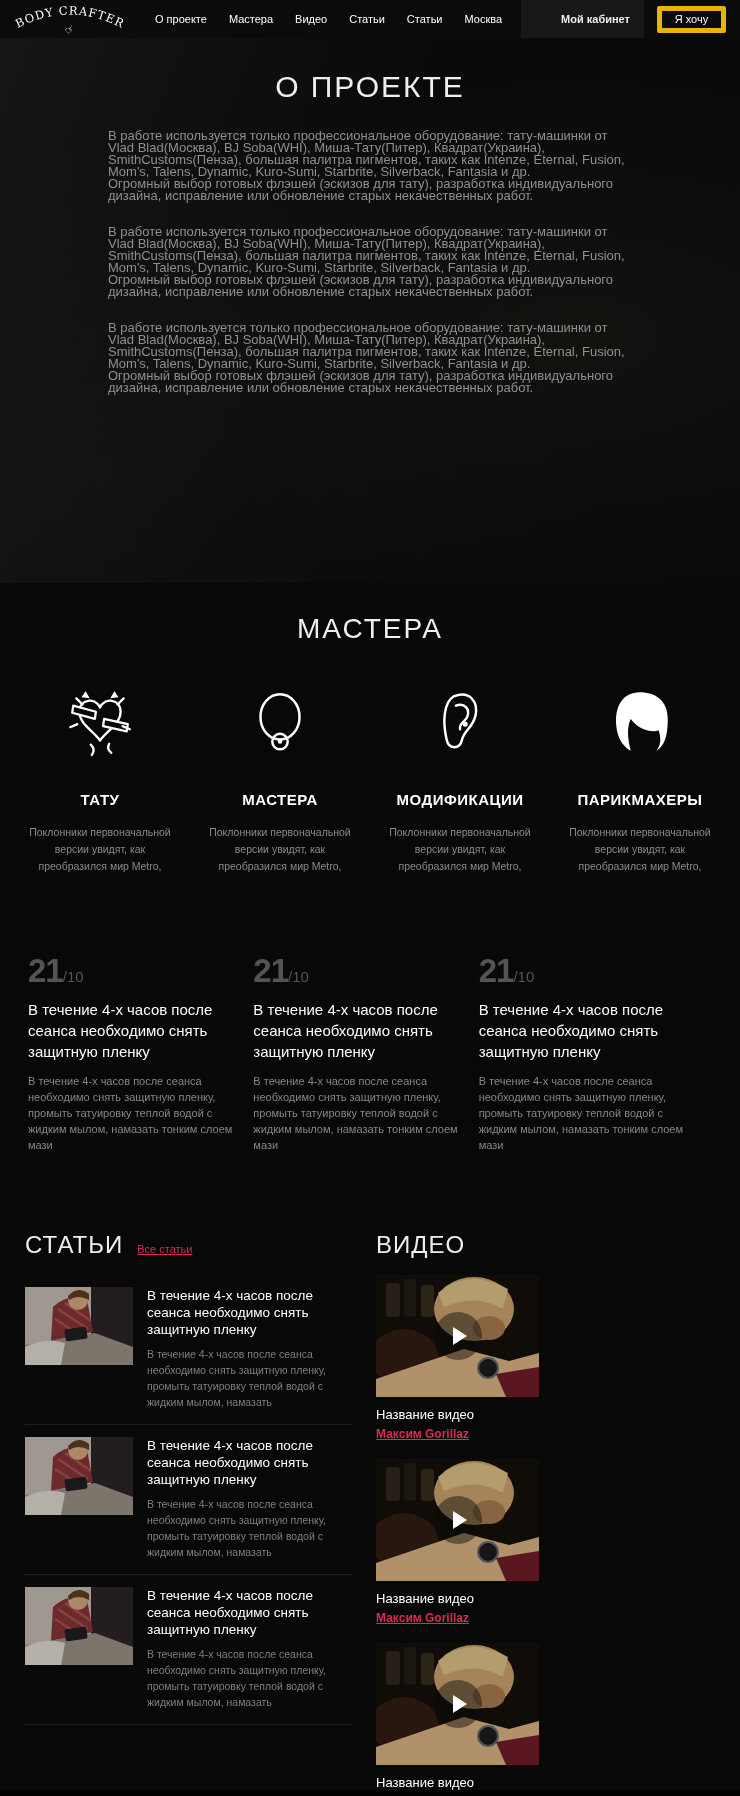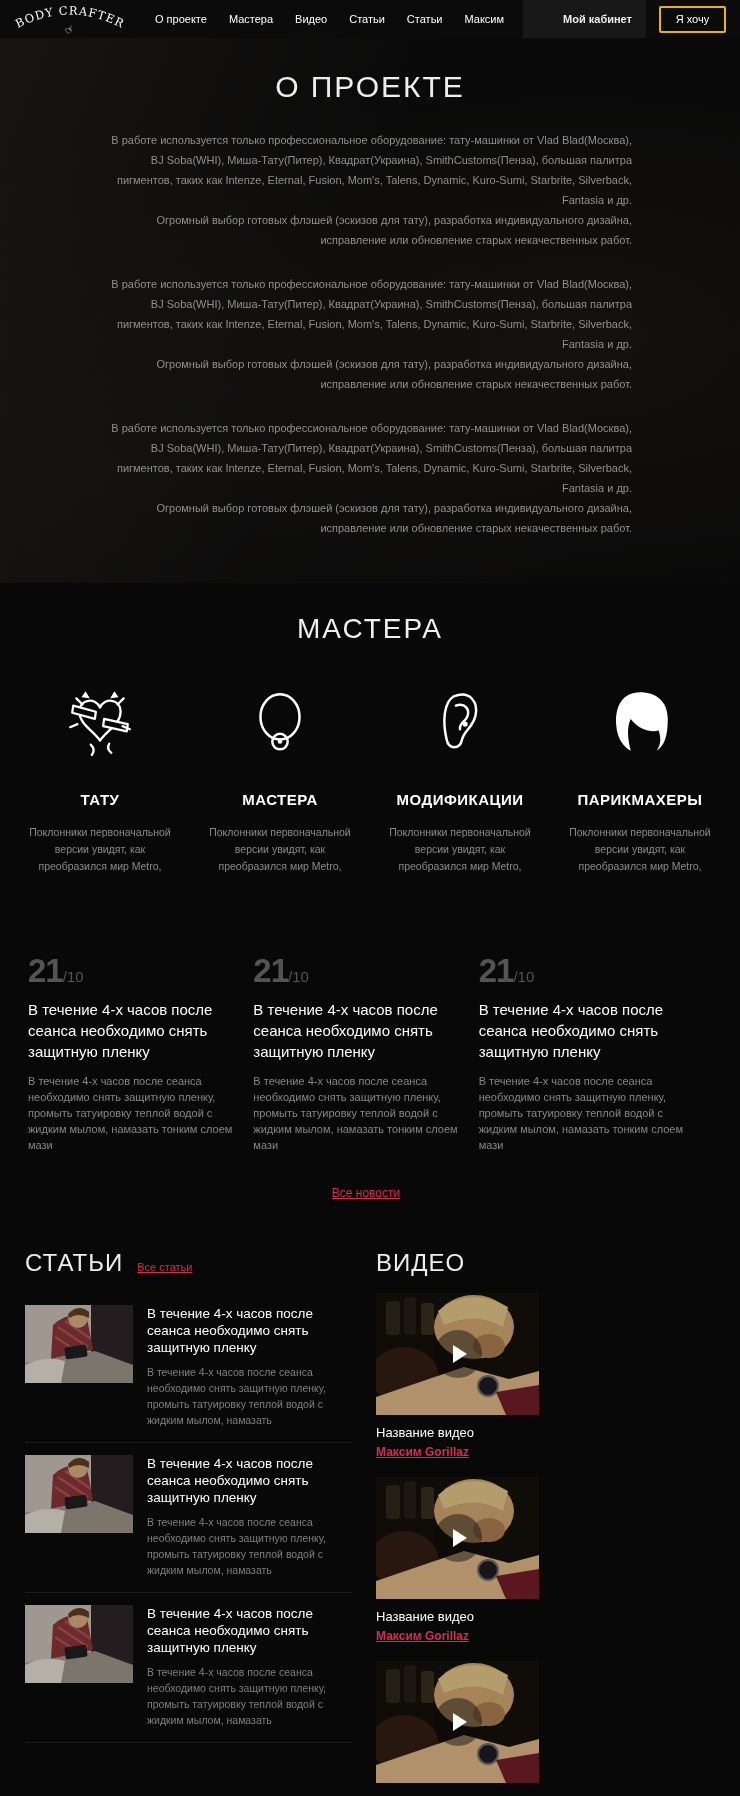--- a/index.html
+++ b/index.html
@@ -12,36 +12,36 @@
   .logo { width:112px; height:38px; display:flex; align-items:center; }
   .nav { display:flex; align-items:center; margin-left:18px; }
   .nav-item { color:#fff; font-size:11px; padding:0 11px; height:38px; display:flex; align-items:center; cursor:pointer; white-space:nowrap; }
   .account { margin-left:8px; height:38px; background:#181818; display:flex; align-items:center; padding:0 14px 0 10px; cursor:pointer;font-weight:bold; }
   .avatar { width:22px; height:22px; border-radius:50%; margin-right:8px;
     background:
       radial-gradient(circle at 50% 40%, #c7a183 0 34%, rgba(0,0,0,0) 36%),
       linear-gradient(180deg,#7d95ac 0%,#5d7astro 0%,#5c7390 55%,#323744 100%);
   }
   .account-label { font-size:11px; color:#eee; white-space:nowrap; }
-  .btn { border:2px solid #eab308; background:transparent; color:#fff; font-size:11px;
+  .btn { border:5px solid #eab308; background:transparent; color:#fff; font-size:11px;
          font-family:"Liberation Sans",sans-serif; border-radius:2px; cursor:pointer; }
   .header .btn { width:97px; height:27px; margin-left:13px; margin-right:14px; }
 
   
   .about { min-height:545px; padding-top:32px;
     background:
       linear-gradient(112deg, rgba(34,30,27,0.55) 0%, rgba(10,10,10,0) 46%),
       radial-gradient(ellipse at 78% 55%, rgba(30,25,20,0.50), rgba(8,8,8,0) 62%),
       radial-gradient(ellipse at 15% 80%, rgba(24,22,20,0.45), rgba(8,8,8,0) 55%),
       #0a0a0a;
   }
   .section-title { text-align:center; font-weight:300; color:#efefef; letter-spacing:2px; }
   .about .section-title { font-size:30px; margin-bottom:26px; }
-  .about-paragraph { width:524px; margin:0 auto 17px auto; text-align:right; color:#8f8f8f;
-    font-size:11px; line-height:20px; white-space:pre-line; }
+  .about-paragraph { width:524px; margin:0 auto 17px auto; text-align:left; color:#8f8f8f;
+    font-size:13px; line-height:12px; white-space:pre-line; }
   .about-paragraph.gap { margin-top:24px; }
 
   
   .masters { min-height:347px; padding-top:30px; background:#080808; }
   .masters .section-title { font-size:28px; }
   .masters-row { display:flex; margin-top:40px; padding:0 10px; }
   .master-col { flex:1; display:flex; flex-direction:column; align-items:center; }
   .master-icon { height:72px; display:flex; align-items:center; justify-content:center; }
   .master-title { margin-top:34px; font-size:15px; font-weight:bold; letter-spacing:0.5px; color:#fff; }
   .master-text { margin-top:16px; width:152px; text-align:center; color:#8a8a8a; font-size:10.5px; line-height:17px; }
@@ -95,21 +95,21 @@
         </text>
         <text x="56" y="33" text-anchor="middle" font-size="11" fill="#ffffff" transform="rotate(-35 56 30)">☞</text>
       </svg>
     </div>
     <div class="nav">
       <div class="nav-item">О проекте</div>
       <div class="nav-item">Мастера</div>
       <div class="nav-item">Видео</div>
       <div class="nav-item">Статьи</div>
       <div class="nav-item">Статьи</div>
-      <div class="nav-item">Максим</div>
+      <div class="nav-item">Москва</div>
     </div>
     <div class="account">
       <div class="avatar"></div>
       <span class="account-label">Мой кабинет</span>
     </div>
     <button class="btn">Я хочу</button>
   </div>
 
   <div class="about">
     <div class="section-title">О ПРОЕКТЕ</div>
@@ -195,21 +195,20 @@
         <div class="news-date"><span class="news-day">21</span><span class="news-month">/10</span></div>
         <div class="news-title">В течение 4-х часов после сеанса необходимо снять защитную пленку</div>
         <div class="news-text">В течение 4-х часов после сеанса необходимо снять защитную пленку, промыть татуировку теплой водой с жидким мылом, намазать тонким слоем мази</div>
       </div>
       <div class="news-col">
         <div class="news-date"><span class="news-day">21</span><span class="news-month">/10</span></div>
         <div class="news-title">В течение 4-х часов после сеанса необходимо снять защитную пленку</div>
         <div class="news-text">В течение 4-х часов после сеанса необходимо снять защитную пленку, промыть татуировку теплой водой с жидким мылом, намазать тонким слоем мази</div>
       </div>
     </div>
-    <div class="news-all"><span class="link">Все новости</span></div>
   </div>
 
   <div class="content-row">
 
     <div class="col-articles">
       <div class="block-head">
         <span class="block-title">СТАТЬИ</span>
         <span class="link">Все статьи</span>
       </div>
 

